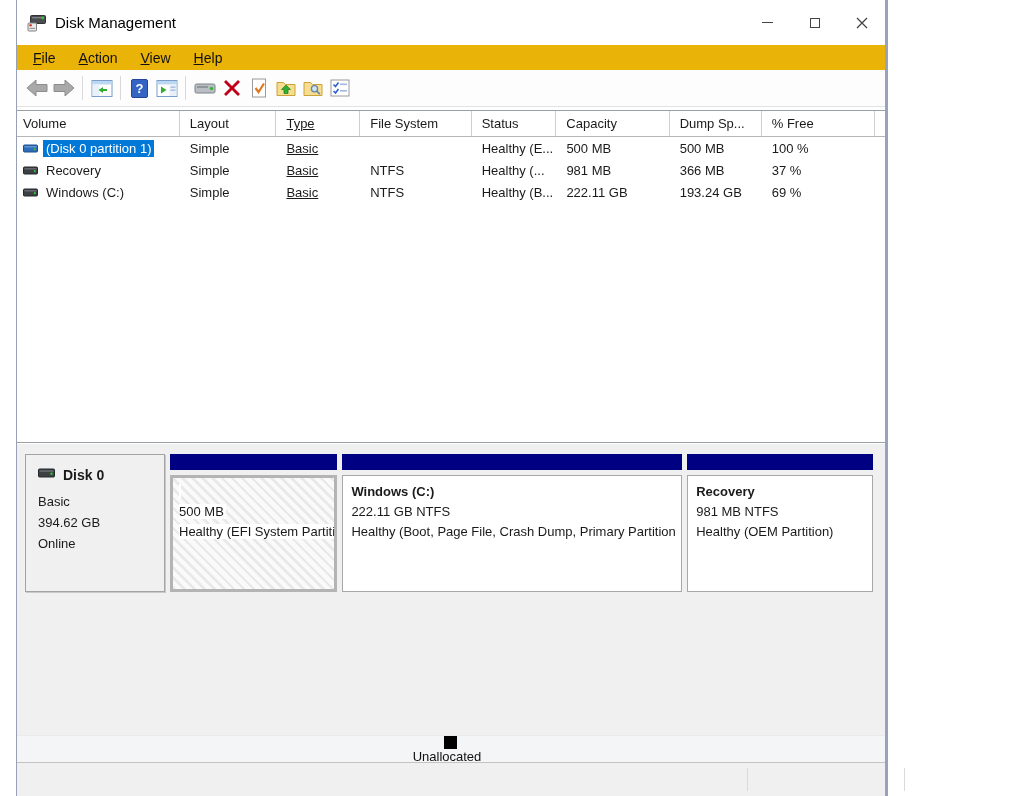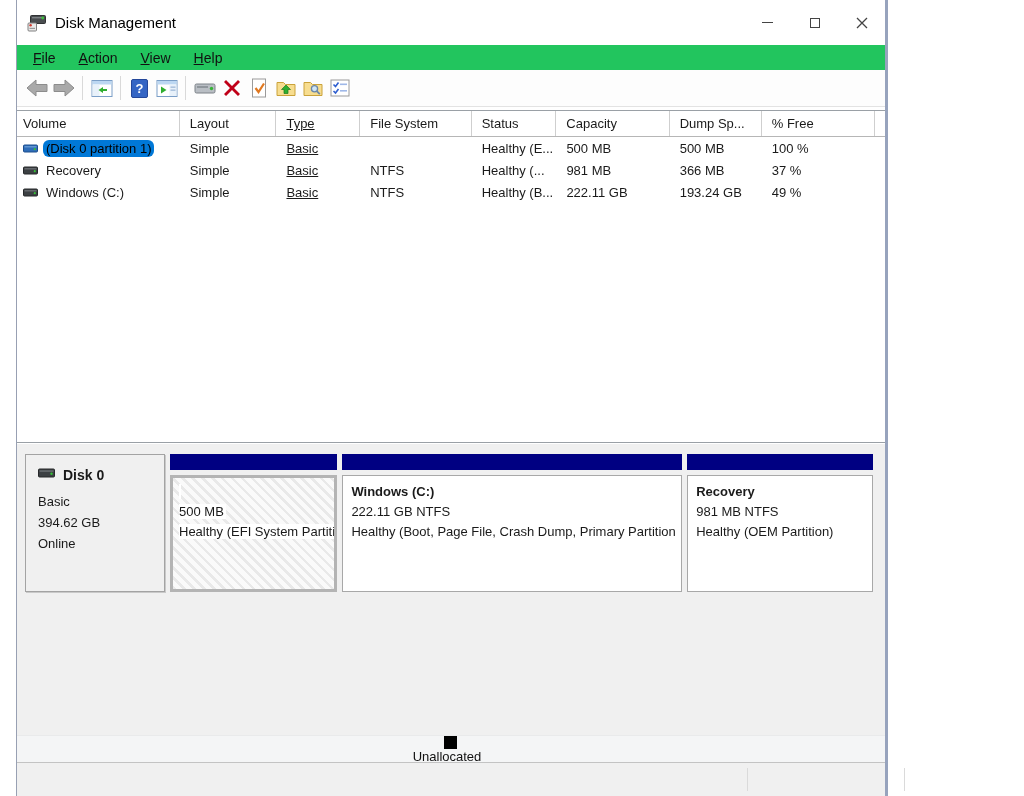--- a/index.html
+++ b/index.html
@@ -12,21 +12,21 @@
   .titlebar { position:absolute; left:0; top:0; right:0; height:45px; background:#ffffff;
               display:flex; align-items:center; }
   .app-icon { margin-left:10px; width:20px; height:18px; flex:0 0 auto; }
   .title-text { margin-left:8px; font-size:15px; color:#000; }
   .win-controls { margin-left:auto; display:flex; height:100%; }
   .wc { width:47px; height:100%; display:flex; align-items:center; justify-content:center; }
   .wc-min { width:11px; height:1px; background:#444; display:block; }
   .wc-max { width:10px; height:10px; border:1px solid #444; display:block; }
 
   
-  .menubar { position:absolute; left:0; top:45px; right:0; height:25px; background:#22c55e;
+  .menubar { position:absolute; left:0; top:45px; right:0; height:25px; background:#eab308;
              display:flex; align-items:center; font-size:14px; color:#111; }
   .menu-item { padding:2px 10px; margin-left:3px; cursor:default; }
   .menu-item:first-child { margin-left:6px; }
   .menu-item u { text-decoration:underline; }
 
   
   .toolbar { position:absolute; left:0; top:70px; right:0; height:37px; background:#fdfdfd;
              display:flex; align-items:center; padding-left:6px; border-bottom:1px solid #e3e3e3; }
   .tb-btn { width:27px; height:26px; display:flex; align-items:center; justify-content:center; }
   .tb-sep { width:1px; height:24px; background:#d9d9d9; margin:0 5px; }
@@ -40,21 +40,21 @@
   .lv-h { height:100%; display:flex; align-items:center; padding-left:10px; border-right:1px solid #cfcfcf; }
   .lv-h.filler { flex:1; border-right:none; }
   .lv-row { display:flex; height:22px; align-items:center; }
   .lv-c { padding-left:10px; white-space:nowrap; overflow:hidden; }
   .c0 { width:176px; padding-left:6px !important; display:flex; align-items:center; }
   .c1 { width:104px; } .c2 { width:90px;text-decoration:underline; } .c3 { width:120px; } .c4 { width:91px; }
   .c5 { width:122px; } .c6 { width:99px; } .c7 { width:122px; }
   .cF { flex:1; }
   .vol-icon { margin-right:5px; flex:0 0 auto; }
   .vol-label { padding:1px 3px; }
-  .lv-row.selected .vol-label { background:#0078d7; color:#000000;border-radius:6px; }
+  .lv-row.selected .vol-label { background:#0078d7; color:#ffffff; }
 
   
   .graphic { position:absolute; left:0; top:444px; right:0; height:291px; background:#f0f0f0; }
   .disk-row { position:absolute; left:8px; top:10px; right:12px; height:138px; display:flex; }
   .disk-panel { width:140px; flex:0 0 auto; background:#f0f0f0; border:1px solid #a3a3a3;
                 padding:12px 0 0 12px; font-size:13px; color:#1a1a1a; box-shadow:1px 1px 0 #c9c9c9; }
   .disk-title { display:flex; font-size:14px; font-weight:bold; margin-bottom:8px; }
   .disk-title svg { margin-right:8px; }
   .disk-panel .dline { line-height:21px; }
   .parts { flex:1; display:flex; margin-left:5px; }
@@ -259,21 +259,21 @@
             <circle cx="11.8" cy="6.2" r="1.1" fill="#35c135"></circle>
           </svg>
           <span class="vol-label">Windows (C:)</span>
         </div>
         <div class="lv-c c1">Simple</div>
         <div class="lv-c c2">Basic</div>
         <div class="lv-c c3">NTFS</div>
         <div class="lv-c c4">Healthy (B...</div>
         <div class="lv-c c5">222.11 GB</div>
         <div class="lv-c c6">193.24 GB</div>
-        <div class="lv-c c7">49 %</div>
+        <div class="lv-c c7">69 %</div>
         <div class="lv-c cF"></div>
       </div>
     </div>
 
     <div class="graphic">
       <div class="disk-row">
         <div class="disk-panel">
           <div class="disk-title">
             <svg width="17" height="12" viewBox="0 0 17 12">
               <rect x="0.5" y="2" width="16" height="8" rx="1" fill="#3c4043" stroke="#26282a"></rect>

